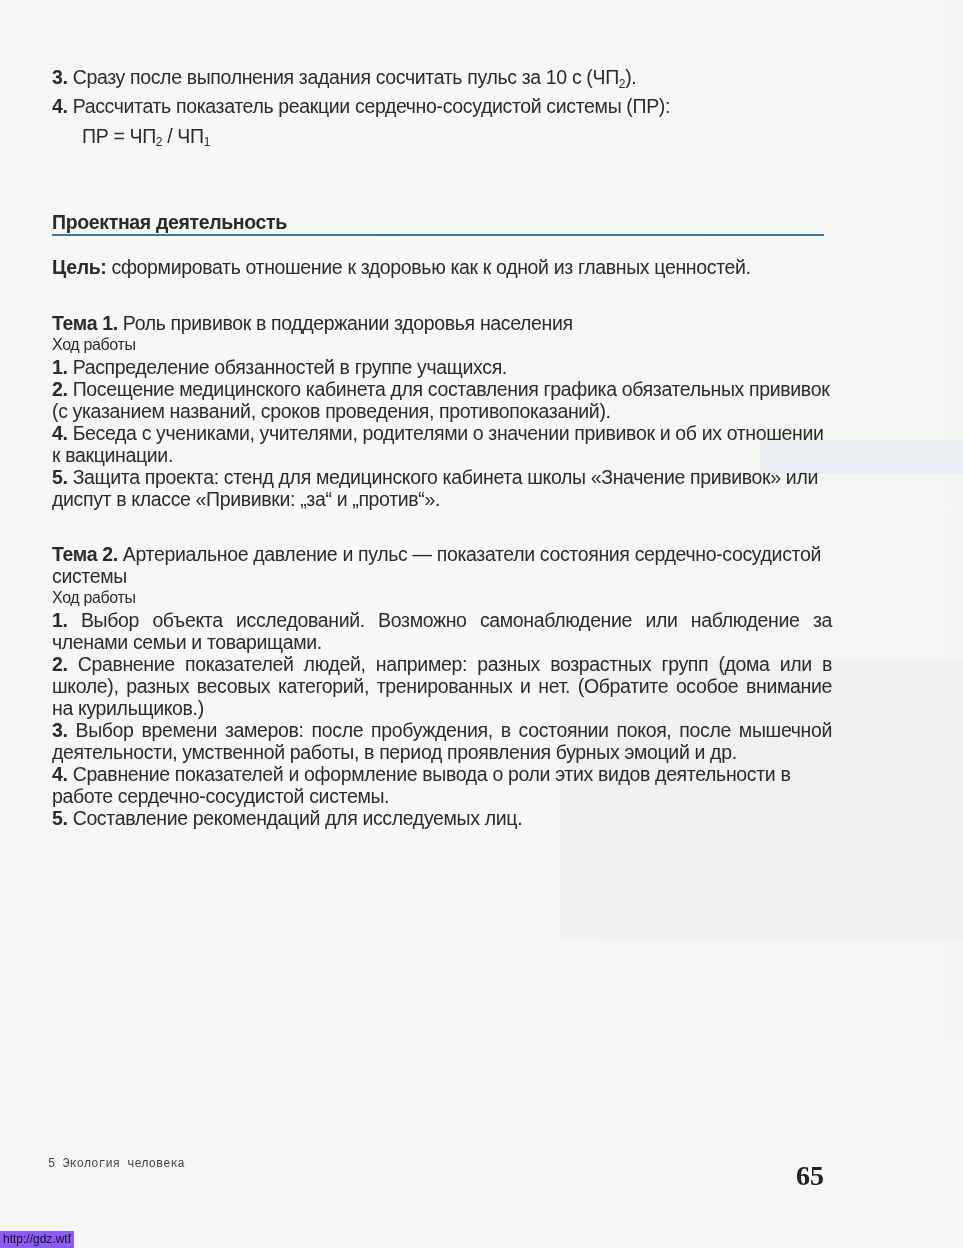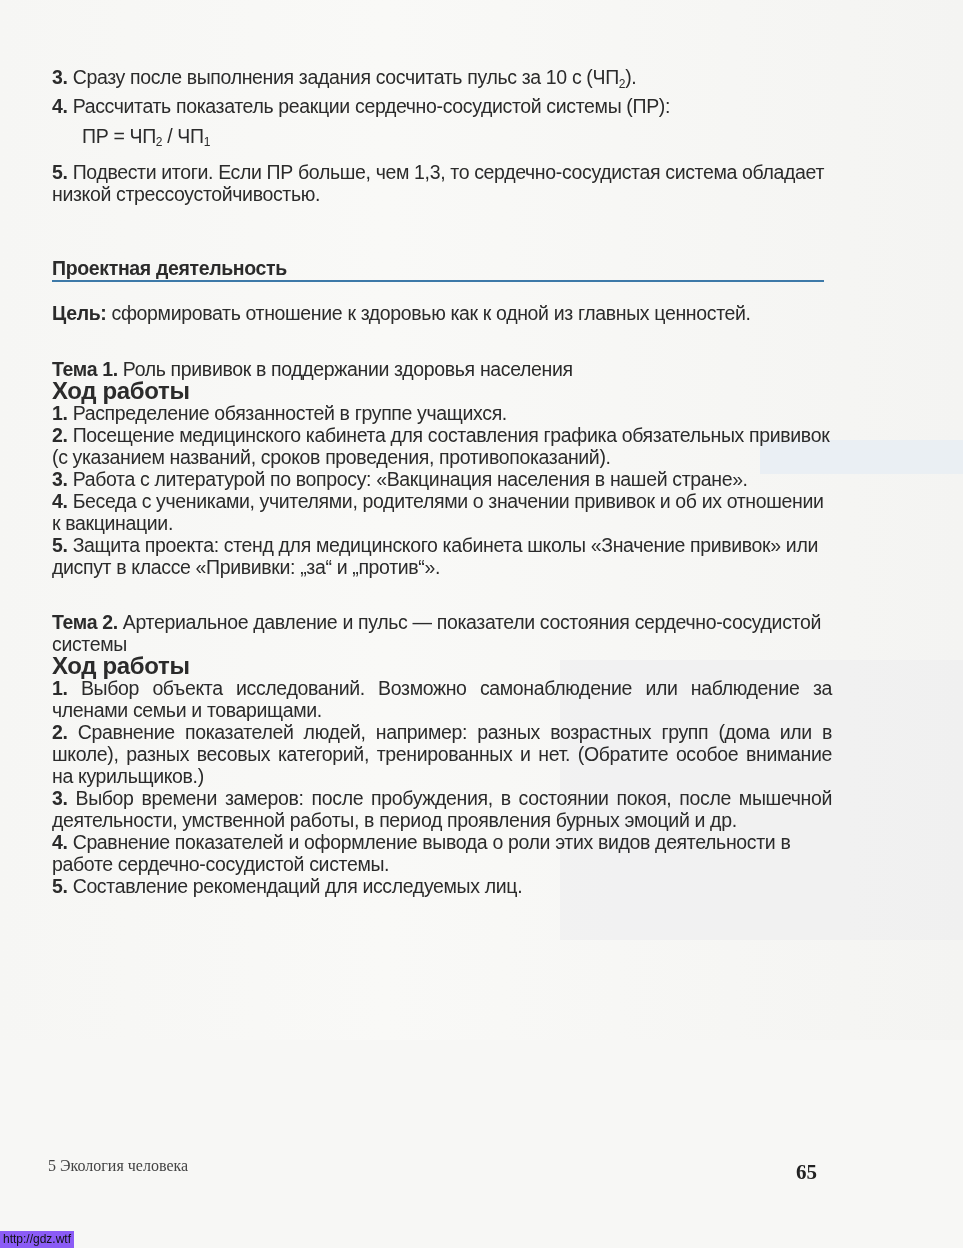--- a/index.html
+++ b/index.html
@@ -64,38 +64,38 @@
     }
     .goal {
       margin-top: 20px;
     }
     .bold { font-weight: bold; }
     .theme {
       margin-top: 34px;
     }
     .theme2 { margin-top: 33px; }
     .workflow-title {
-      font-weight: bold;
-      font-size: 24px;
+      font-weight: normal;
+      font-size: 16px;
     }
     .justify { text-align: justify; text-align-last: left; }
     .footer-left {
       position: absolute;
       left: 48px;
       top: 1157px;
-      font-family: Liberation Serif, serif;
-      font-size: 16px;
+      font-family: Liberation Mono, monospace;
+      font-size: 12px;
       color: #444;
     }
     .footer-right {
       position: absolute;
       left: 796px;
       top: 1160px;
       font-family: "Liberation Serif", "DejaVu Serif", serif;
-      font-size: 21px;
+      font-size: 28px;
       font-weight: bold;
       color: #222;
     }
     .watermark {
       position: absolute;
       left: 0;
       top: 1231px;
       height: 17px;
       padding: 0 3px;
       background: #8b5cf6;
@@ -117,39 +117,34 @@
       <span class="num">3.</span>
       <span>Сразу после выполнения задания сосчитать пульс за 10 с (ЧП</span><sub class="sub2">2</sub><span>).</span>
     </p>
     <p class="p">
       <span class="num">4.</span>
       <span>Рассчитать показатель реакции сердечно-сосудистой системы (ПР):</span>
     </p>
     <p class="p formula">
       <span>ПР = ЧП</span><sub>2</sub><span> / ЧП</span><sub>1</sub>
     </p>
-    <p class="p">
-      <span class="num">5.</span>
-      <span>Подвести итоги. Если ПР больше, чем 1,3, то сердечно-сосудистая система обладает низкой стрессоустойчивостью.</span>
-    </p>
 
     <div class="section-heading">Проектная деятельность</div>
 
     <p class="p goal">
       <span class="bold">Цель:</span><span> сформировать отношение к здоровью как к одной из главных ценностей.</span>
     </p>
 
     <div class="theme">
       <p class="p">
         <span class="bold">Тема 1.</span><span> Роль прививок в поддержании здоровья населения</span>
       </p>
       <p class="p workflow-title">Ход работы</p>
       <p class="p"><span class="num">1.</span><span> Распределение обязанностей в группе учащихся.</span></p>
       <p class="p"><span class="num">2.</span><span> Посещение медицинского кабинета для составления графика обязательных прививок (с указанием названий, сроков проведения, противопоказаний).</span></p>
-      <p class="p"><span class="num">3.</span><span> Работа с литературой по вопросу: «Вакцинация населения в нашей стране».</span></p>
       <p class="p"><span class="num">4.</span><span> Беседа с учениками, учителями, родителями о значении прививок и об их отношении к вакцинации.</span></p>
       <p class="p"><span class="num">5.</span><span> Защита проекта: стенд для медицинского кабинета школы «Значение прививок» или диспут в классе «Прививки: „за“ и „против“».</span></p>
     </div>
 
     <div class="theme theme2">
       <p class="p">
         <span class="bold">Тема 2.</span><span> Артериальное давление и пульс — показатели состояния сердечно-сосудистой системы</span>
       </p>
       <p class="p workflow-title">Ход работы</p>
       <p class="p justify"><span class="num">1.</span><span> Выбор объекта исследований. Возможно самонаблюдение или наблюдение за членами семьи и товарищами.</span></p>

